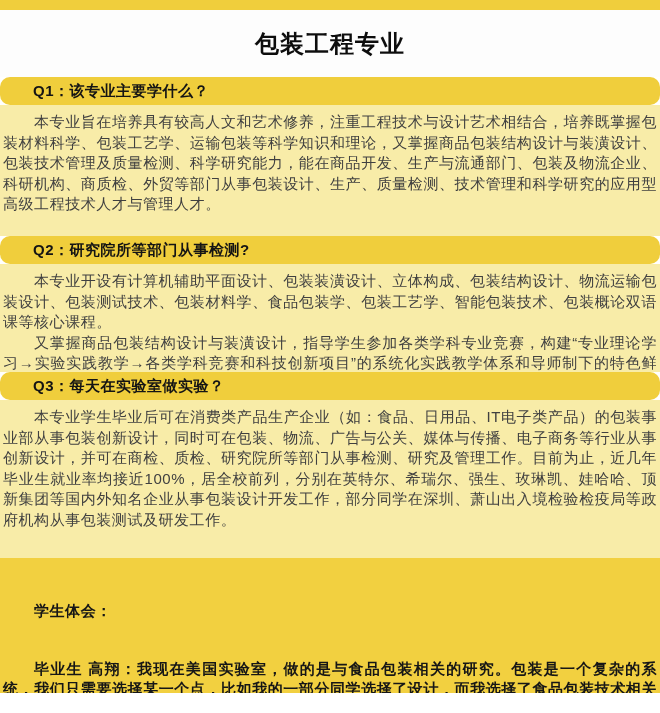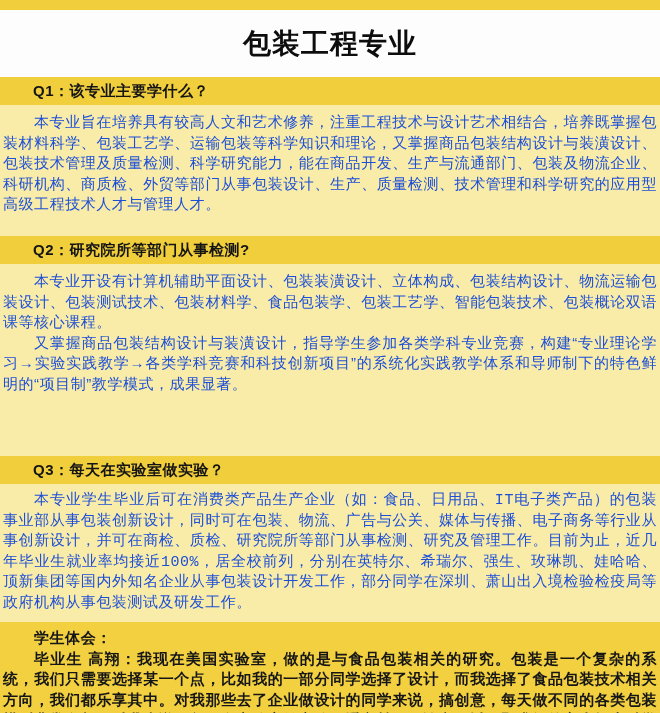--- a/index.html
+++ b/index.html
@@ -23,67 +23,69 @@
   }
   .page-header{
     height:67px;
     display:flex;
     align-items:center;
     justify-content:center;
     background:#fdfdfd;
   }
   .page-title{
     margin:0;
-    font-size:28px;
+    font-size:24px;
     font-weight:bold;
     color:#0d0d0d;
     letter-spacing:1px;
   }
   .q-band{
     height:28px;
     background:#f0ce3c;
     display:flex;
     align-items:center;
     padding-left:33px;
     box-sizing:border-box;
+    border-radius:10px;
   }
   .q-band span{
     font-size:15px;
     font-weight:bold;
     color:#141414;
     letter-spacing:0.5px;
   }
   .qa-body{
     background:#f8eca8;
     box-sizing:border-box;
     padding:7px 3px 0 3px;
     overflow:hidden;
   }
   .qa-body p, .experience p{
     margin:0;
     font-size:15px;
     line-height:20.5px;
     letter-spacing:0.55px;
     text-align:justify;
     text-indent:31px;
-    color:#1d4ed8;
+    color:#404040;
   }
   .body-1{height:131px;}
-  .body-2{height:192px;}
-  .body-3{height:138px;font-family:Liberation Mono, monospace;}
+  .body-2{height:108px;}
+  .body-3{height:158px;}
   .experience{
     height:135px;
     background:#f2d040;
     box-sizing:border-box;
     padding:6px 3px 0 3px;
     overflow:hidden;
   }
   .experience p{
     font-weight:bold;
     color:#161616;
+    margin-top:37px;
   }
   .exp-heading{
     font-weight:bold;
   }
 </style>
 </head>
 <body>
 
 <div class="page">
 

